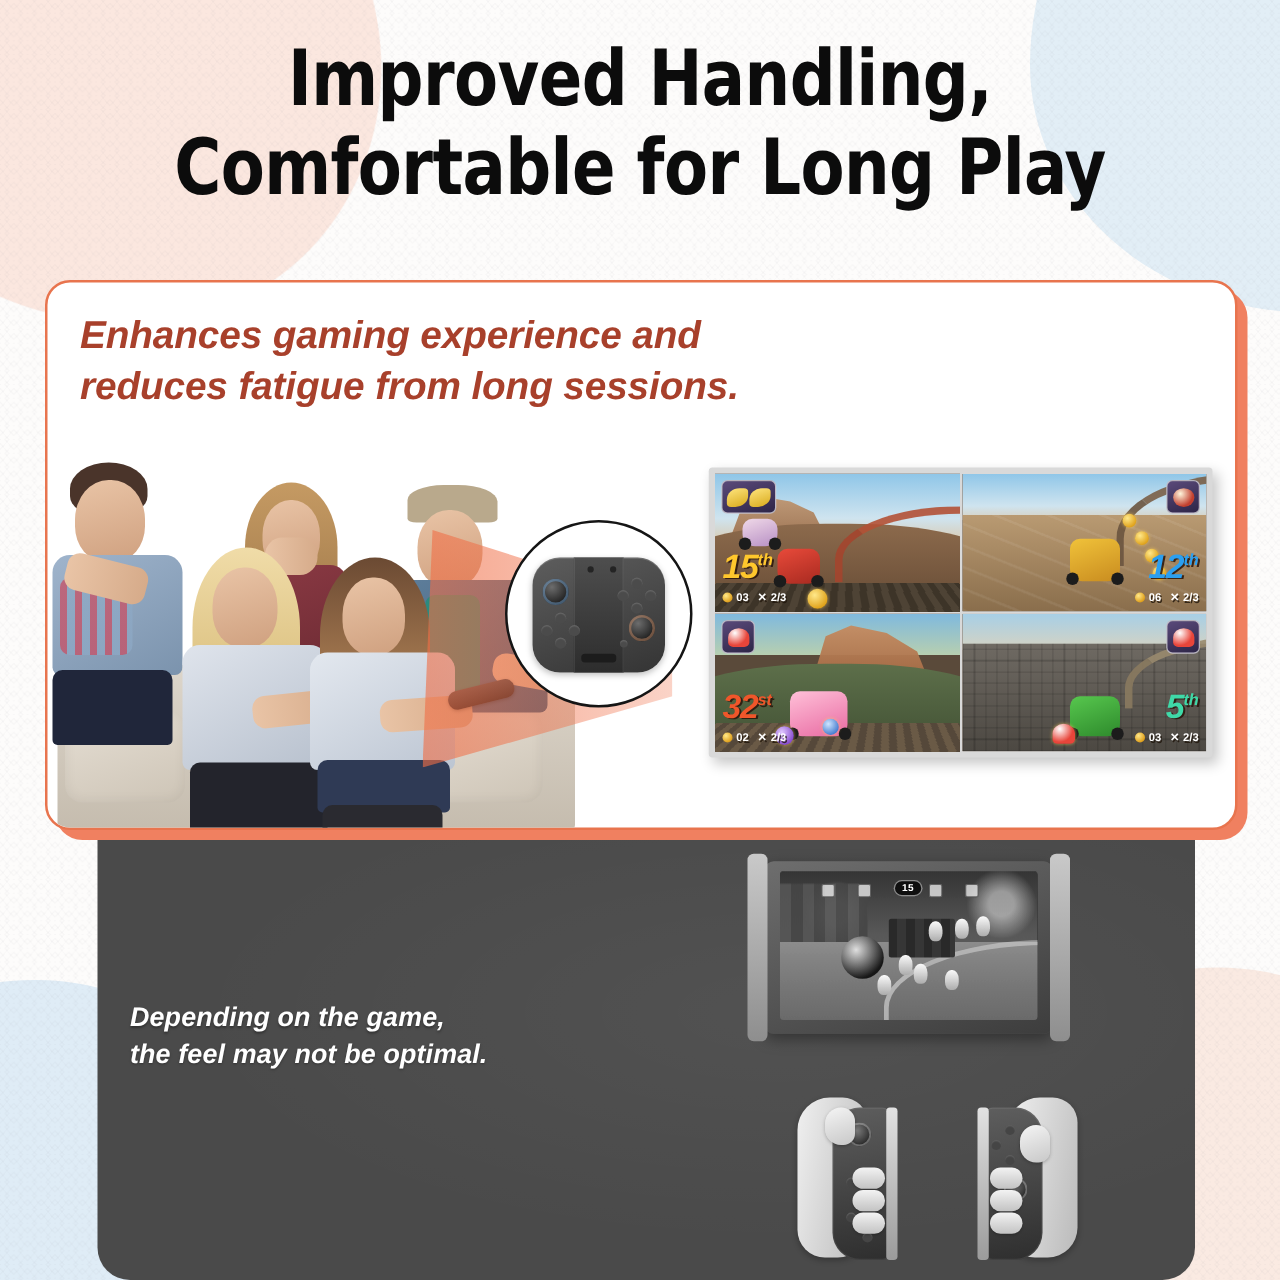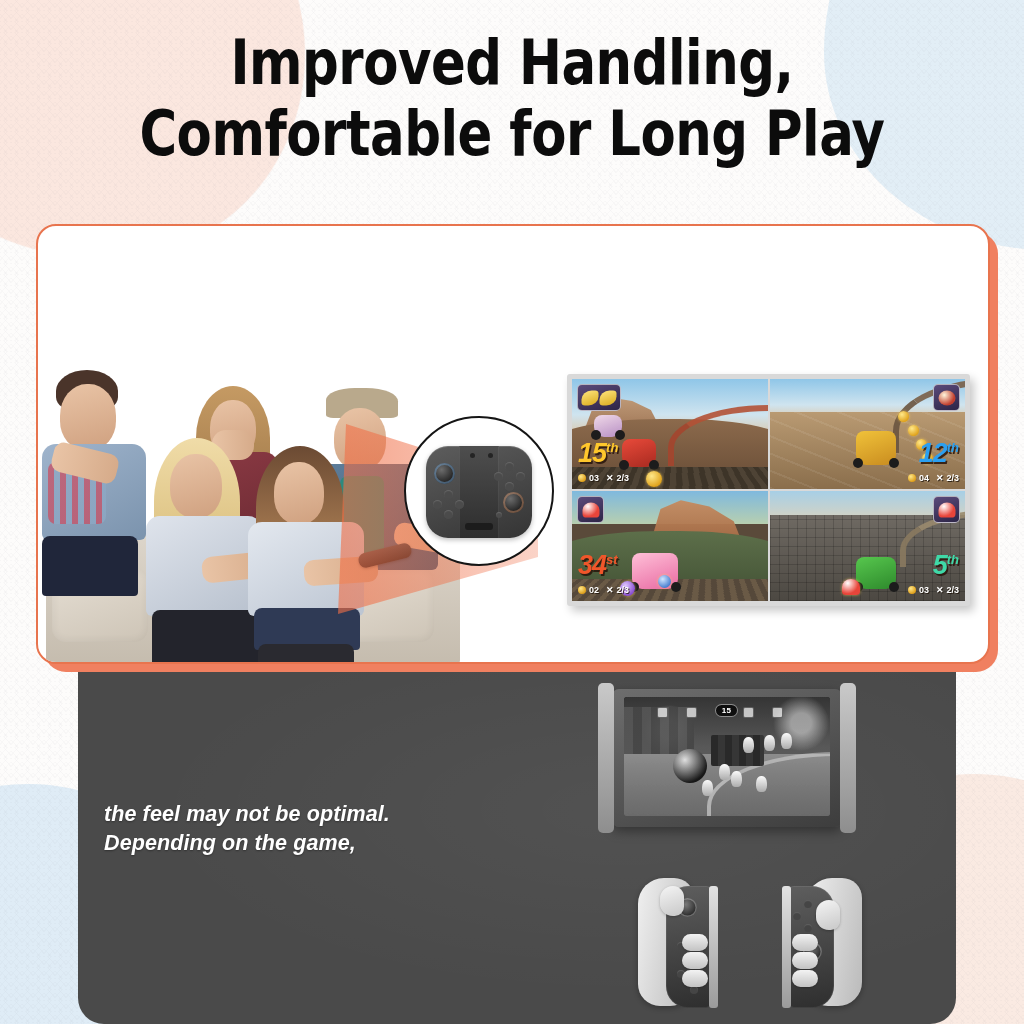--- a/index.html
+++ b/index.html
@@ -700,28 +700,32 @@
       <div class="btn-dot" style="right:20px;top:92px"></div>
     </div>
     <div class="thumb" style="right:24px;top:28px"></div>
     <div class="finger" style="right:46px;top:62px"></div>
     <div class="finger" style="right:46px;top:80px"></div>
     <div class="finger" style="right:46px;top:98px"></div>
   </div>
 </div>
 
 <div id="dark-note">
+  <span>Depending on the game,</span>
   <span>the feel may not be optimal.</span>
-  <span>Depending on the game,</span>
 </div>
 
 <div id="card-shadow"></div>
 
 <div id="card">
 
+  <div id="card-subtitle">
+    <span>Enhances gaming experience and</span>
+    <span>reduces fatigue from long sessions.</span>
+  </div>
 
   <div id="people">
     <div class="couch"></div>
     <div class="cushion" style="left:14px;"></div>
     <div class="cushion" style="left:300px;"></div>
 
     <div class="person" style="left:4px;top:4px;width:110px;height:220px;">
       <div class="hair" style="left:14px;top:0;width:62px;height:42px;background:#4a342a;"></div>
       <div class="head" style="left:18px;top:14px;width:56px;height:66px;"></div>
       <div class="torso" style="left:0;top:74px;width:104px;height:96px;background:linear-gradient(150deg,#9fb4cc,#7b93ad);"></div>
@@ -840,21 +844,21 @@
       <div class="coin-sprite" style="left:152px;top:74px;"></div>
       <div class="item-box" style="right:5px;">
         <div class="item-glyph glyph-shell"></div>
       </div>
       <div class="rank hud-right rank-bottom" style="color:#2b9ff0;">
         <span>12</span><span class="suf">th</span>
       </div>
       <div class="stats hud-right stats-bottom">
         <span class="grp">
           <span class="c-dot"></span>
-          <span>04</span>
+          <span>06</span>
         </span>
         <span class="grp">
           <span class="lapx">✕</span>
           <span>2/3</span>
         </span>
       </div>
     </div>
 
     <div class="quad">
       <div class="q-sky" style="height:30%;background:linear-gradient(180deg,#7fb9de,#b7cfb0);"></div>
@@ -865,21 +869,21 @@
         <div class="body" style="background:linear-gradient(160deg,#ffc0d8,#e86aa2);"></div>
         <div class="wheel l"></div>
         <div class="wheel r"></div>
       </div>
       <div class="coin-sprite" style="left:48px;top:90px;width:15px;height:15px;background:radial-gradient(circle at 36% 32%,#e0c8ff,#8a4fd0 72%);"></div>
       <div class="coin-sprite" style="left:86px;top:84px;width:13px;height:13px;background:radial-gradient(circle at 36% 32%,#cfe6ff,#4a7fd0 72%);"></div>
       <div class="item-box" style="left:5px;">
         <div class="item-glyph glyph-mushroom"></div>
       </div>
       <div class="rank hud-left rank-bottom" style="color:#f0562a;">
-        <span>34</span><span class="suf">st</span>
+        <span>32</span><span class="suf">st</span>
       </div>
       <div class="stats hud-left stats-bottom">
         <span class="grp">
           <span class="c-dot"></span>
           <span>02</span>
         </span>
         <span class="grp">
           <span class="lapx">✕</span>
           <span>2/3</span>
         </span>

